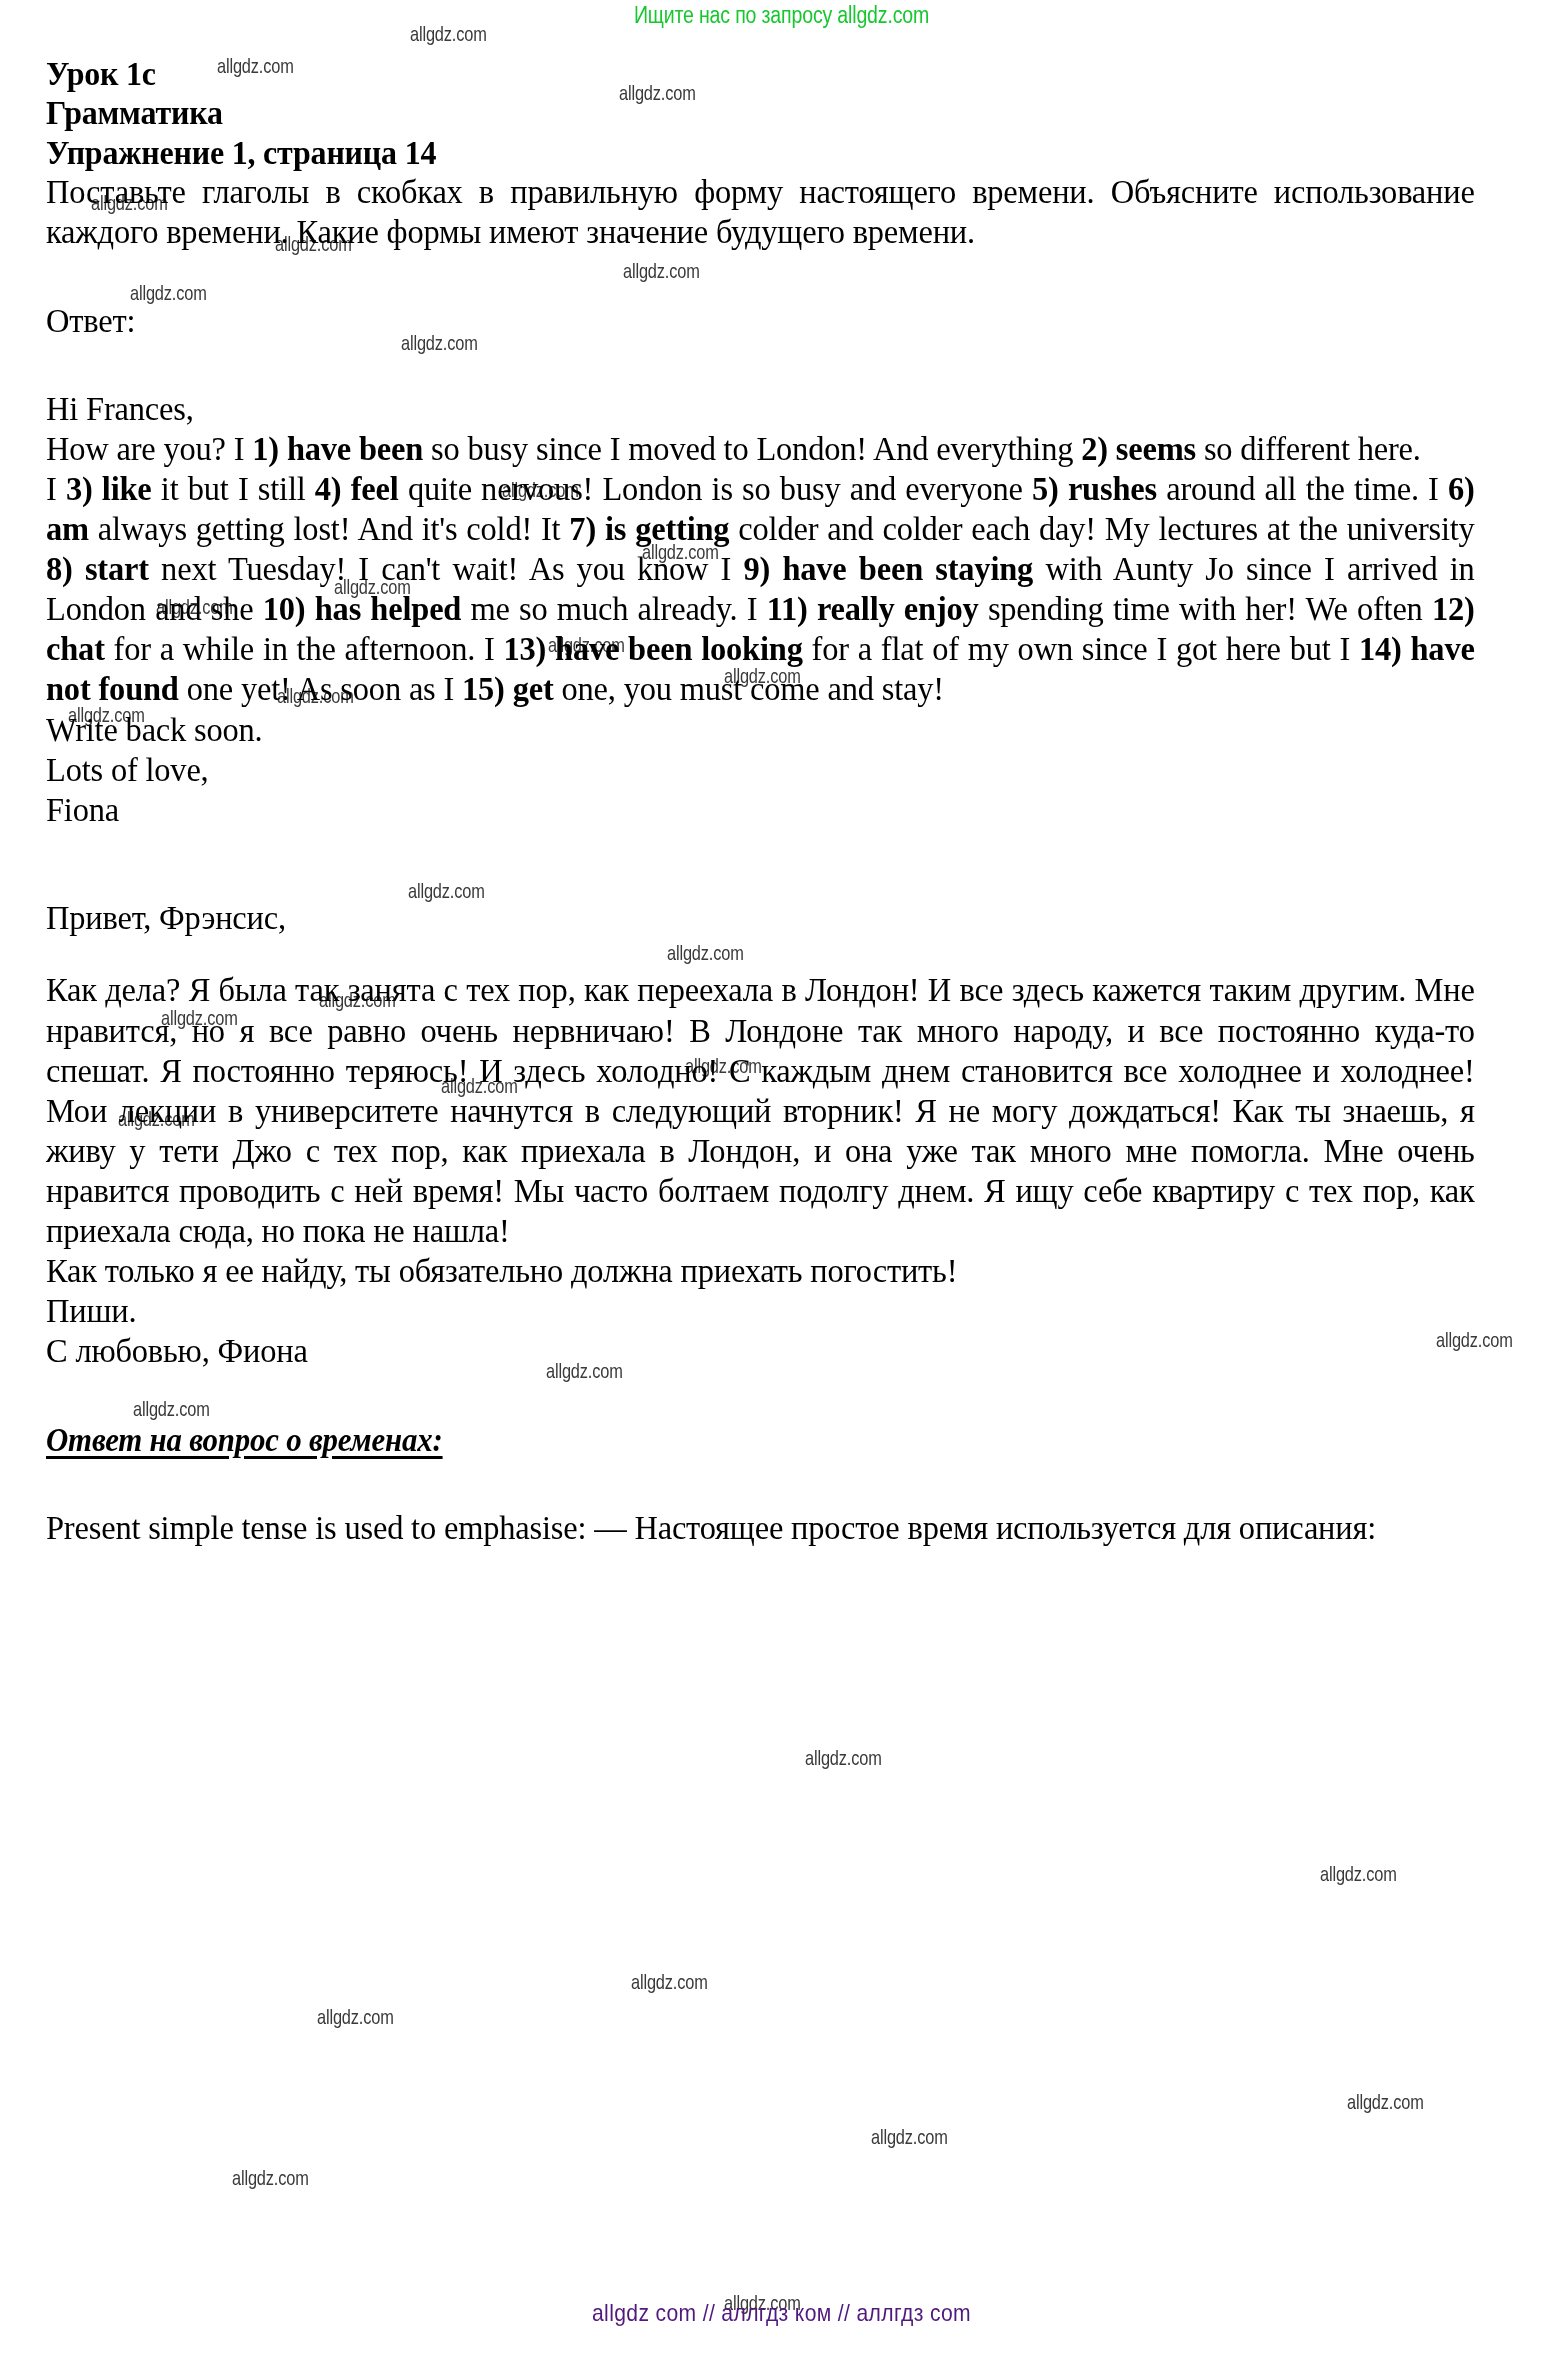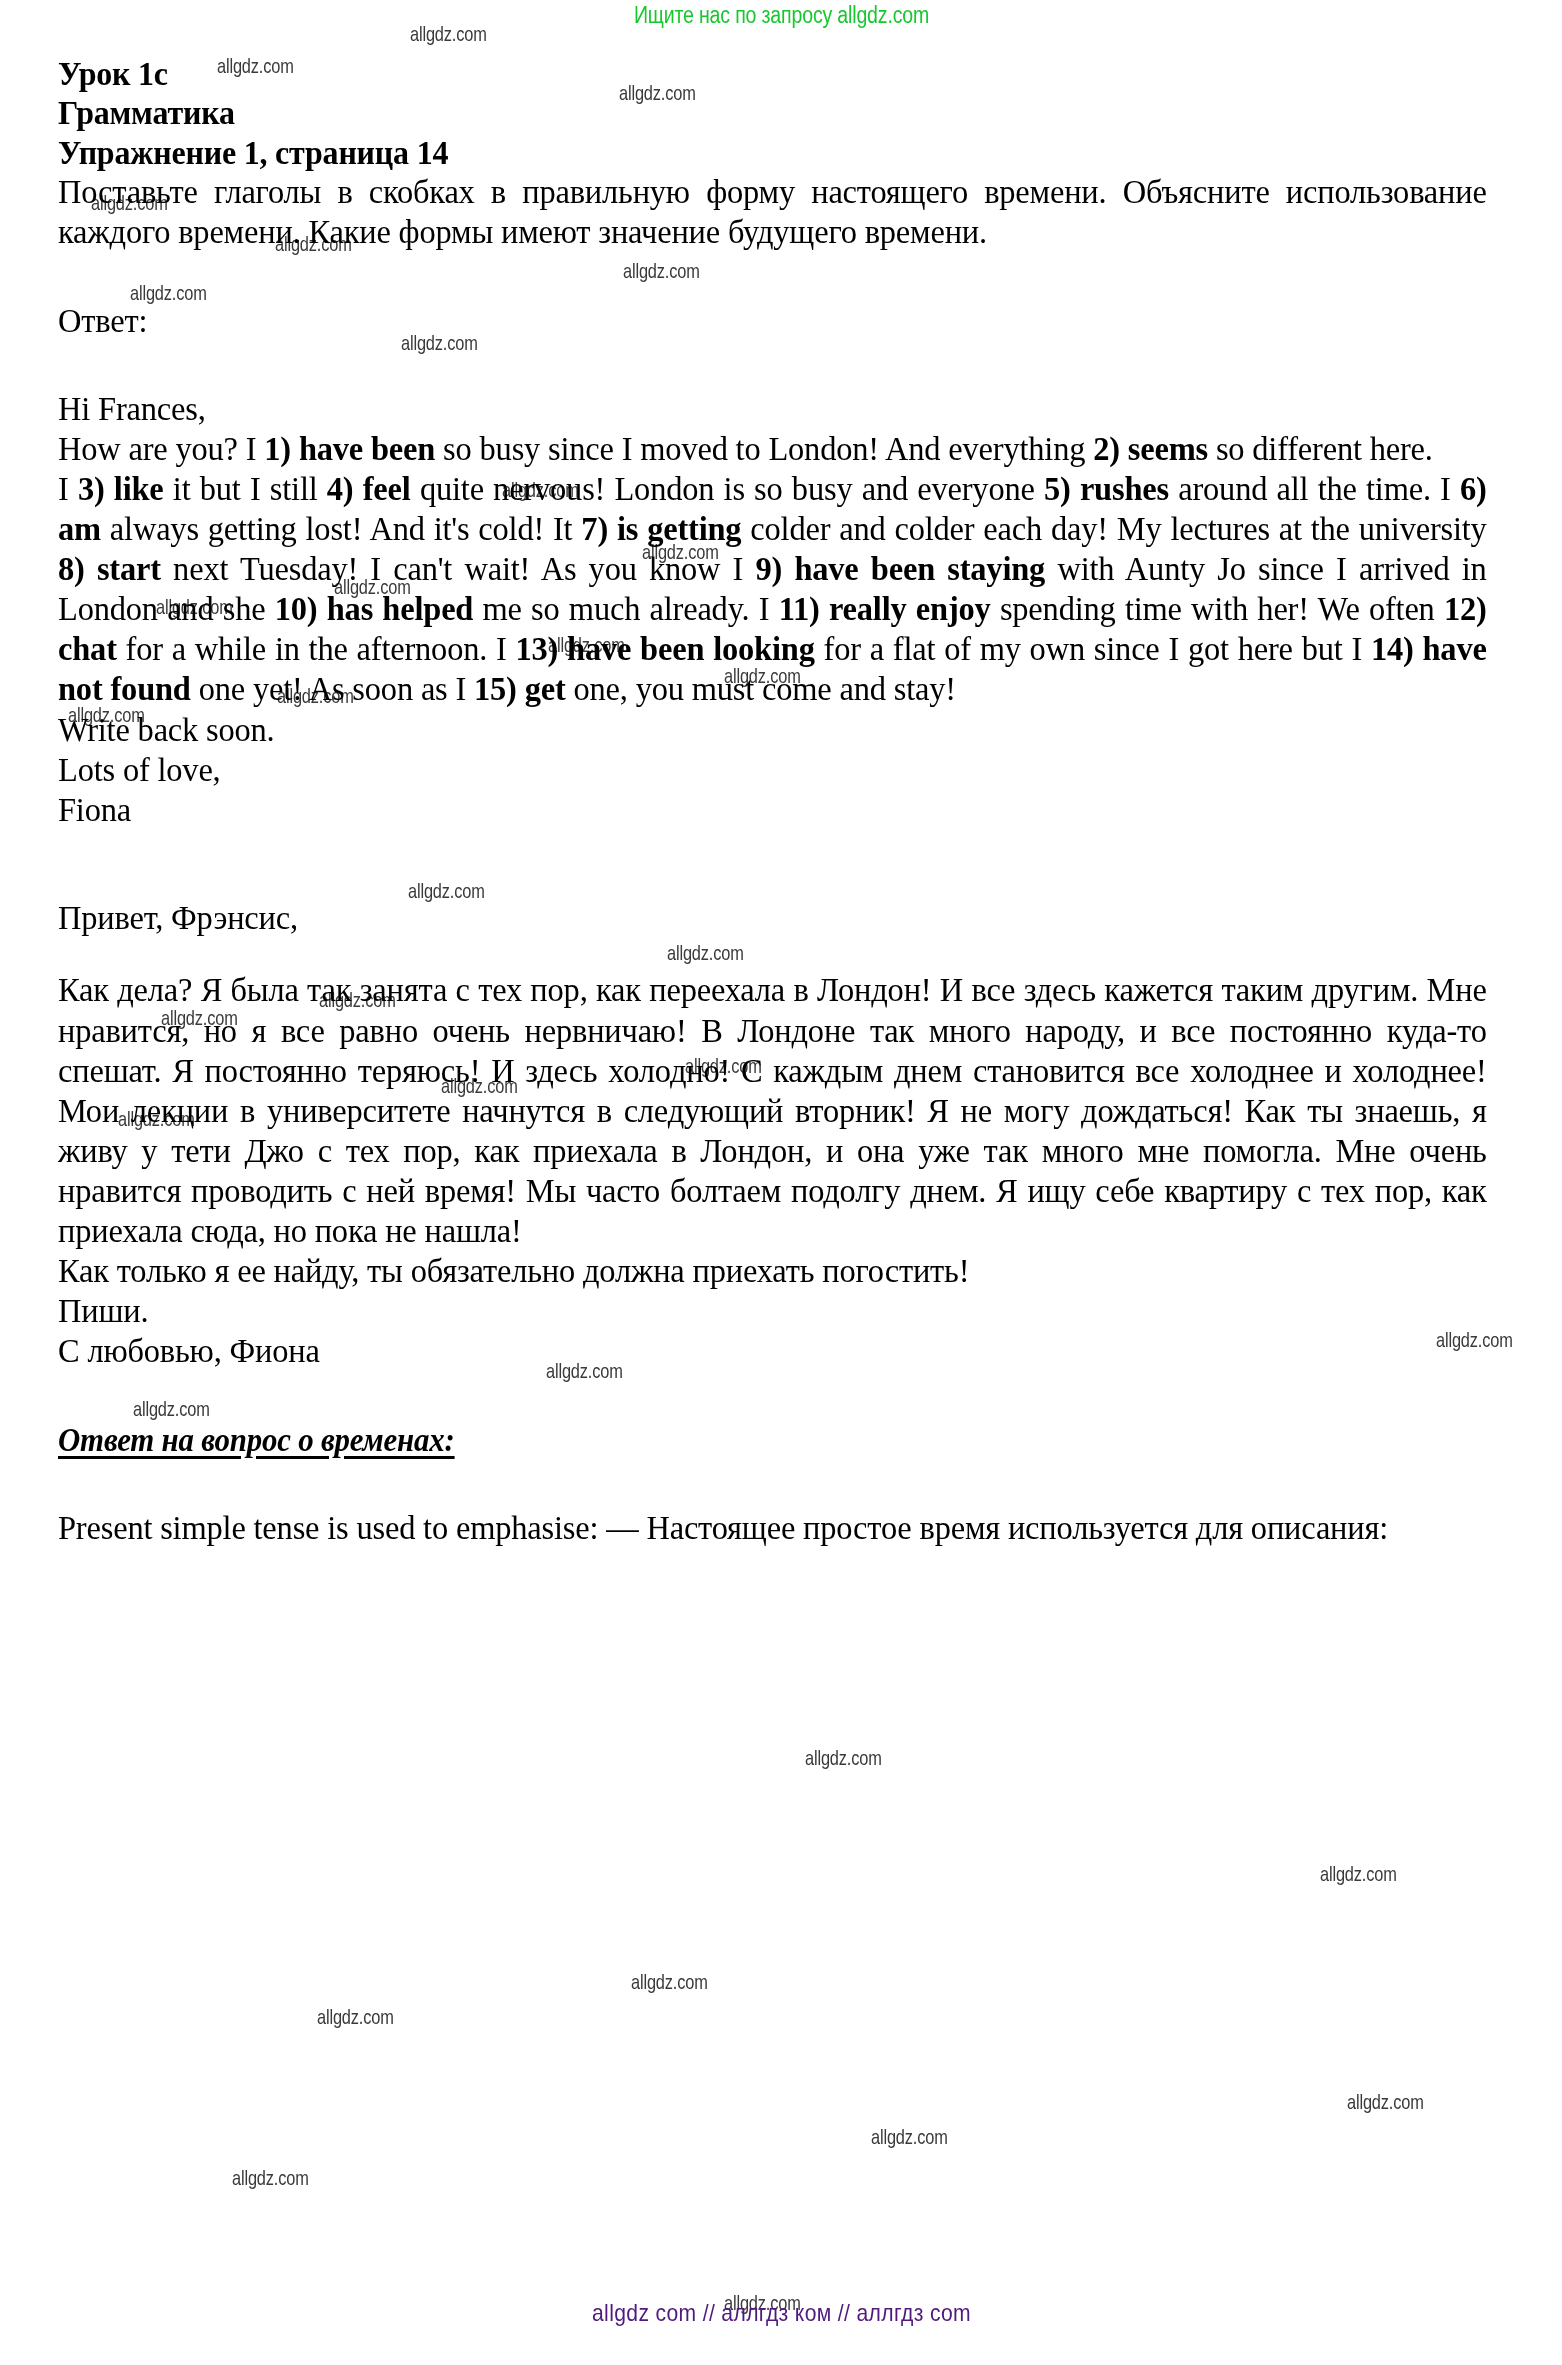--- a/index.html
+++ b/index.html
@@ -59,21 +59,21 @@
     font-family: "Liberation Sans", "DejaVu Sans", sans-serif;
     font-size: 24px;
     color: #50197d;
     letter-spacing: 0.4px;
     transform: scaleX(0.88);
   }
 
   
   .content {
     position: absolute;
-    left: 58px;
+    left: 46px;
     top: 54px;
     width: 1496px;
   }
 
   h1.heading {
     font-size: 34px;
     font-weight: bold;
     margin: 0;
     line-height: 1.16;
     letter-spacing: -0.2px;

